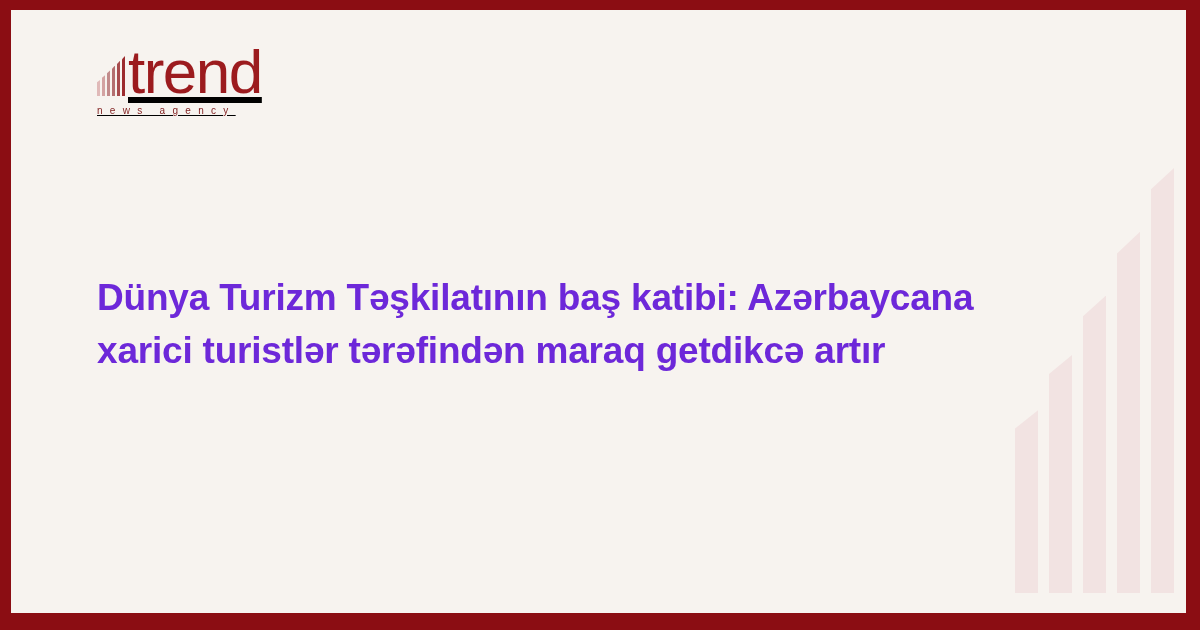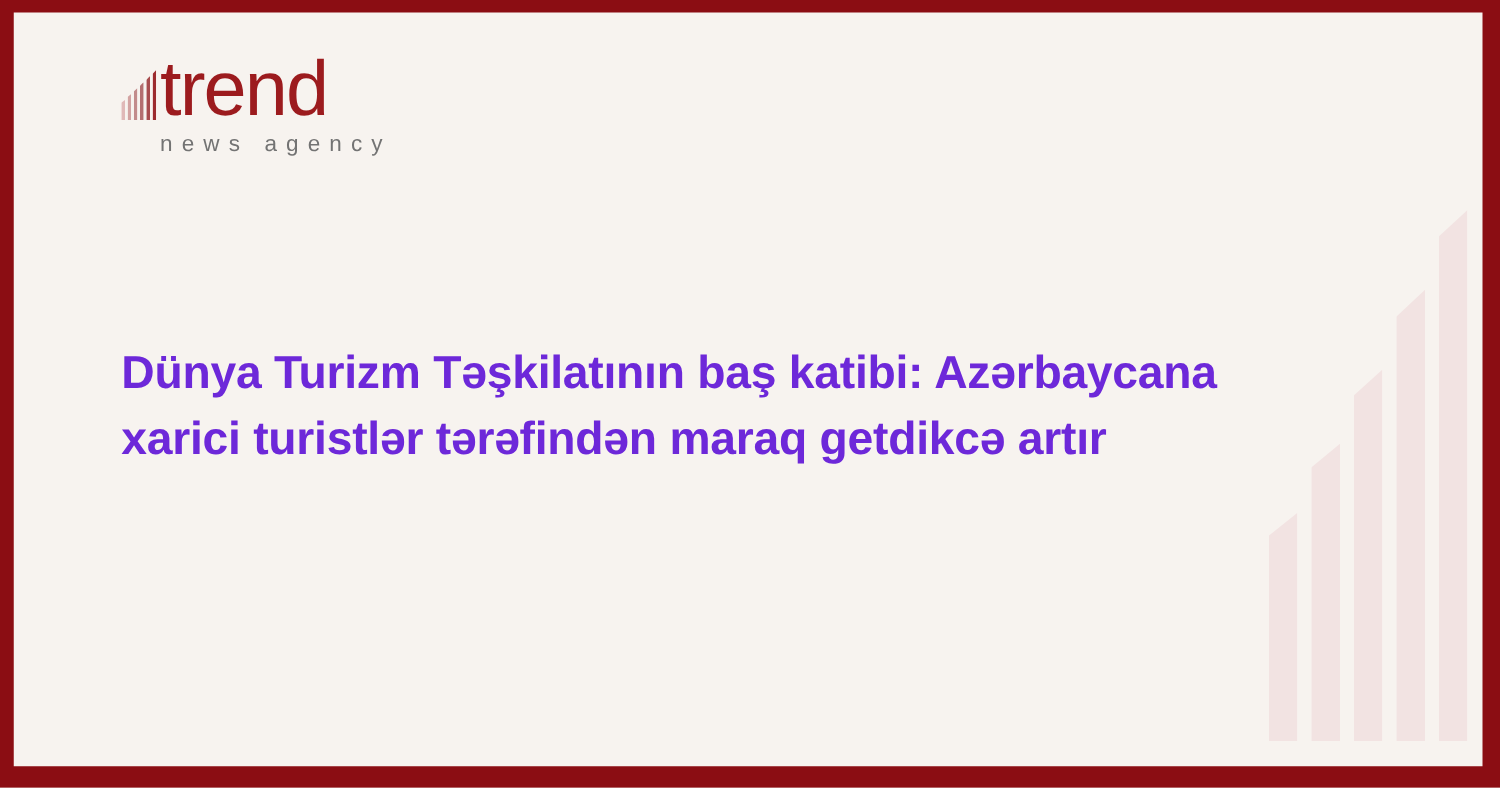--- a/index.html
+++ b/index.html
@@ -55,20 +55,21 @@
   .deco-bar.b3 { height: 70%;  clip-path: polygon(0 7%,  100% 0, 100% 100%, 0 100%); }
   .deco-bar.b4 { height: 85%;  clip-path: polygon(0 6%,  100% 0, 100% 100%, 0 100%); }
   .deco-bar.b5 { height: 100%; clip-path: polygon(0 5%,  100% 0, 100% 100%, 0 100%); }
 
   
   #brand-logo {
     position: absolute;
     left: 86px;
     top: 30px;
     width: 300px;
+    text-decoration: underline;
   }
   #logo-wordmark-row {
     display: flex;
     align-items: flex-end;
     height: 58px;
   }
   #logo-bars {
     display: flex;
     align-items: flex-end;
     height: 40px;
@@ -91,25 +92,25 @@
     font-family: "Liberation Sans", sans-serif;
     font-size: 62px;
     font-weight: 400;
     color: #9C1B1E;
     letter-spacing: -1.5px;
     line-height: 0.82;
   }
 
   #logo-tagline {
     margin-top: 7px;
-    margin-left: 31px;
+    margin-left: 0;
     font-family: "Liberation Sans", sans-serif;
-    font-size: 18px;
+    font-size: 10px;
     font-weight: 400;
-    color: #737373;
+    color: #7f1d1d;
     letter-spacing: 7.3px;
     white-space: nowrap;
   }
 
   
   #headline {
     position: absolute;
     left: 86px;
     top: 262px;
     width: 940px;

